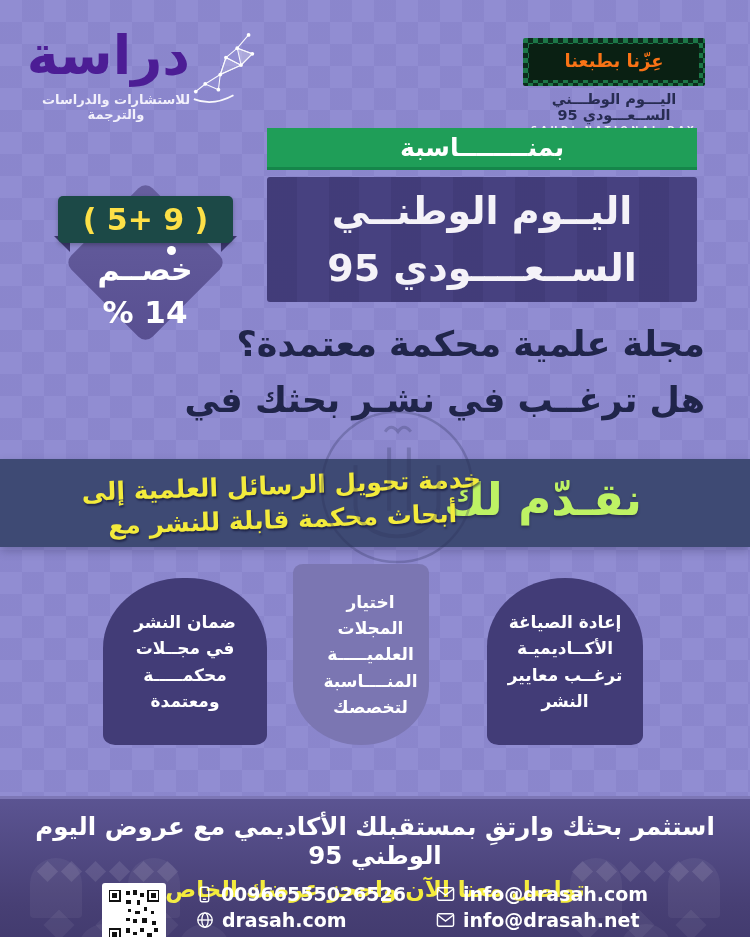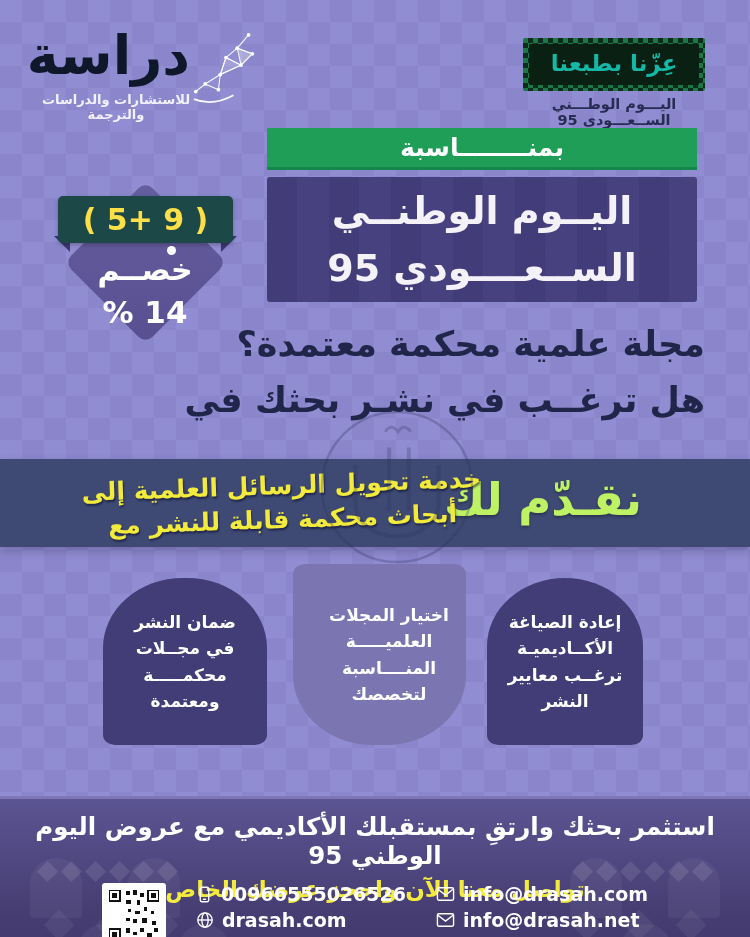--- a/index.html
+++ b/index.html
@@ -13,35 +13,35 @@
     background:#918dd2; overflow:hidden;
   }
   .bg-pattern {
     position:absolute; inset:0; z-index:0; pointer-events:none;
     background:repeating-conic-gradient(rgba(58,52,130,0.08) 0% 25%, transparent 0% 50%);
     background-size:44px 44px;
   }
   
   .logo-text {
     position:absolute; left:38px; top:26px; width:152px; z-index:2;
-    color:#0f172a; font-size:54px; font-weight:bold; text-align:center; line-height:1.1;
+    color:#4c1d95; font-size:54px; font-weight:bold; text-align:center; line-height:1.1;
   }
   .logo-bird { position:absolute; left:192px; top:28px; z-index:2; }
   .logo-tagline {
     position:absolute; left:36px; top:92px; width:160px; z-index:2;
     color:#f2f0fb; font-size:13px; font-weight:bold; text-align:center;
   }
   .nday { position:absolute; right:45px; top:38px; width:182px; z-index:2; text-align:center; }
   .nday-box {
     background:repeating-conic-gradient(#0c2c1c 0% 25%, #1c7747 0% 50%);
     background-size:10px 10px; padding:6px; border-radius:2px;
   }
   .nday-box-inner {
     background:#0a2013; padding:7px 10px 9px; border-radius:1px;
-    color:#14b8a6; font-size:23px; font-weight:bold; line-height:1.1;
+    color:#f97316; font-size:18px; font-weight:bold; line-height:1.1;
   }
   .nday-ar { margin-top:5px; color:#272c52; font-size:14.5px; font-weight:bold; }
   .nday-en { margin-top:2px; color:rgba(255,255,255,0.85); font-size:8.5px; font-weight:bold; letter-spacing:3.5px; }
   
   .ribbon {
     position:absolute; right:53px; top:128px; width:430px; height:42px; z-index:2;
     background:#1f9e58; border-bottom:3px solid #15864a;
     display:flex; align-items:center; justify-content:center;
     color:#fff; font-size:25px; font-weight:bold;
   }
@@ -98,21 +98,21 @@
   
   .bubble {
     position:absolute; z-index:2; display:flex; align-items:center; justify-content:center;
     color:#fff; font-size:17px; font-weight:bold; text-align:center; line-height:1.55;
     white-space:pre-line;
   }
   .bubble.dark { background:#423c77; }
   .bubble.arch-up { border-radius:80px 80px 12px 12px / 70px 70px 10px 10px; }
   .bubble.arch-down { border-radius:12px 12px 80px 80px / 10px 10px 70px 70px; background:#7b76b2; }
   .b-right { left:487px; top:578px; width:156px; height:167px; }
-  .b-mid   { left:293px; top:564px; width:173px; height:181px;padding-left:19px; }
+  .b-mid   { left:293px; top:564px; width:136px; height:181px;padding-left:19px; }
   .b-left  { left:103px; top:578px; width:164px; height:167px; }
   
   .footer {
     position:absolute; left:0; top:796px; width:750px; height:180px; z-index:2;
     background:linear-gradient(180deg,#5b5492,#473f74 60%,#3e3769);
     border-top:3px solid #7d77b6;
   }
   .footer-headline { margin-top:13px; text-align:center; color:#fff; font-size:24.5px; font-weight:bold; }
   .footer-cta { margin-top:6px; text-align:center; color:#f3eb3c; font-size:23px; font-weight:bold; }
   .diamond-row { position:absolute; top:65px; display:flex; gap:9px; }

